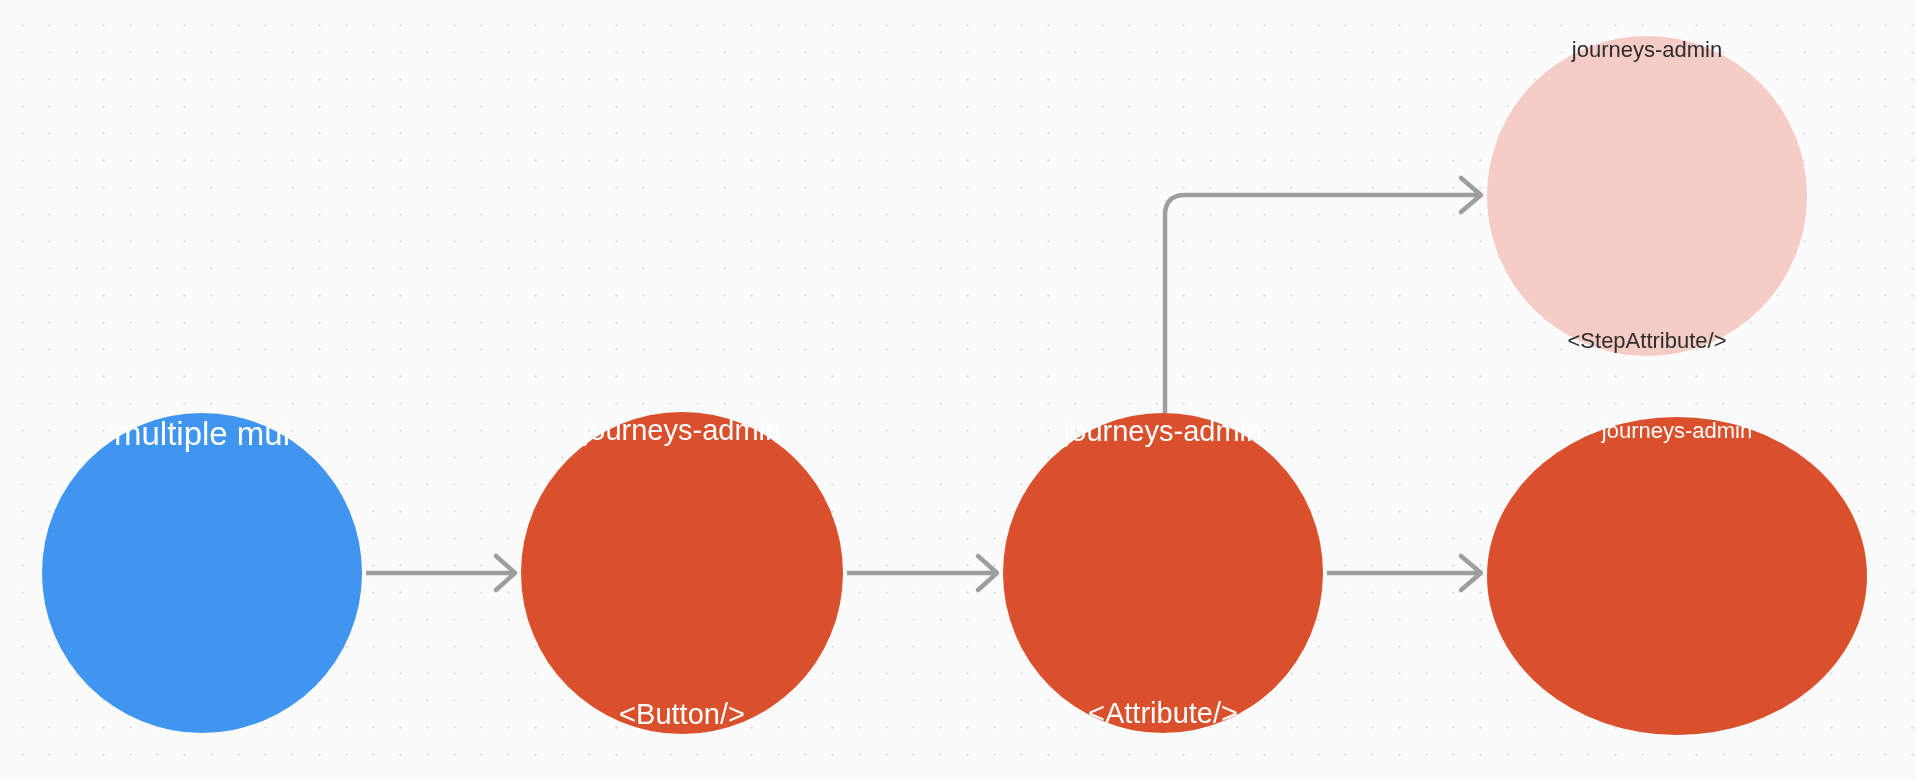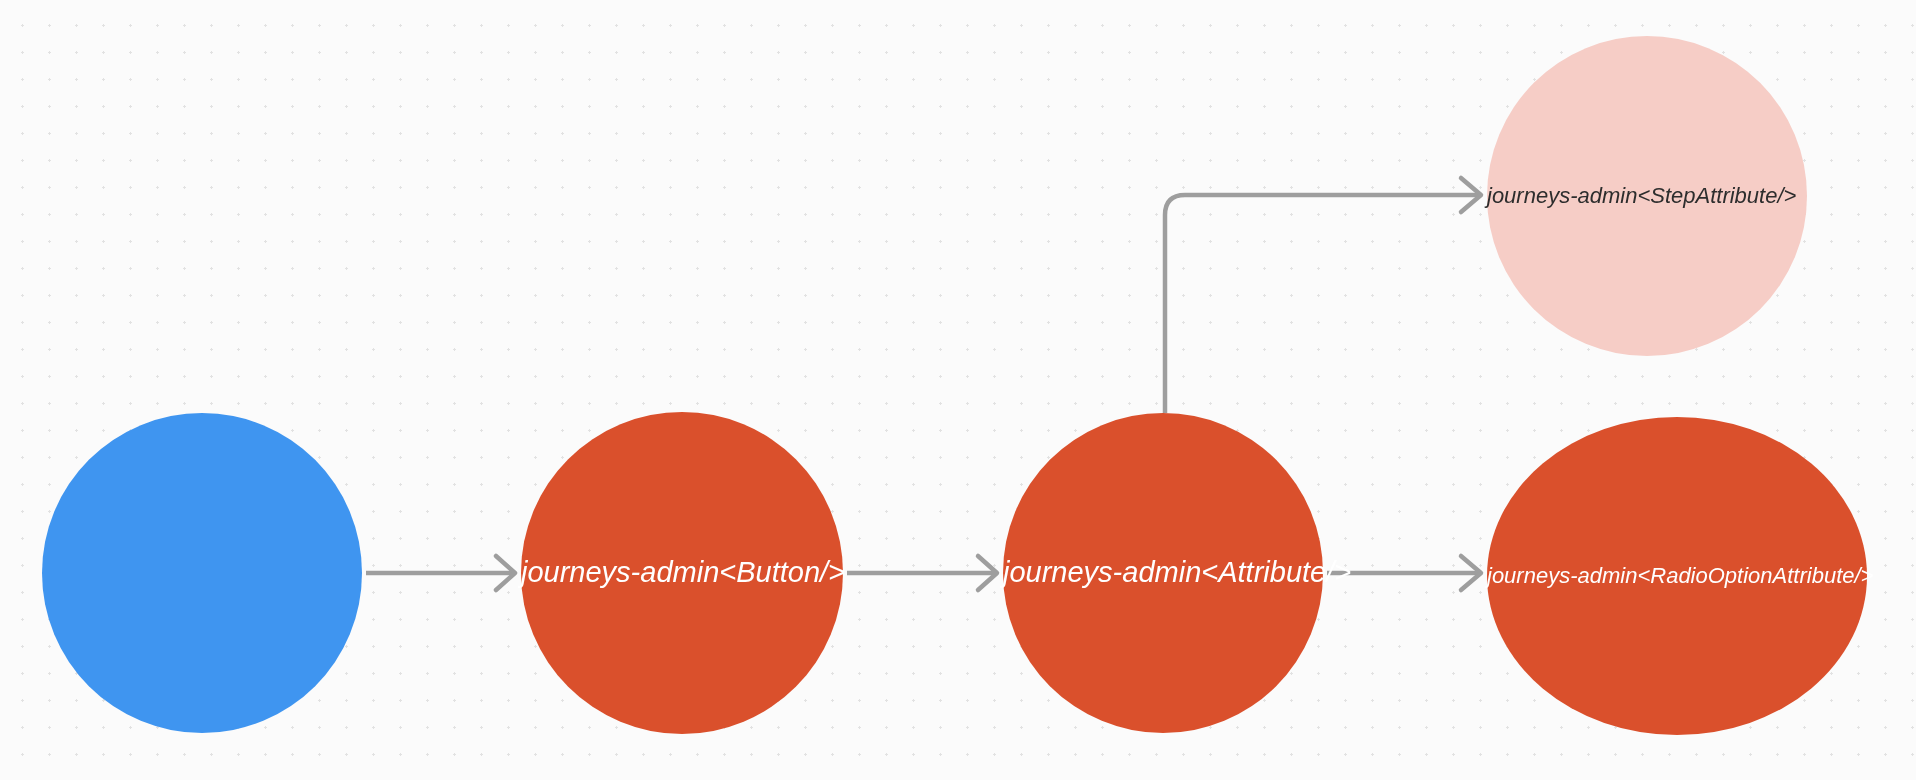--- a/index.html
+++ b/index.html
@@ -29,28 +29,27 @@
     height: 780px;
     z-index: 1;
     pointer-events: none;
   }
 
   
   .node {
     position: absolute;
     z-index: 2;
     display: flex;
-    flex-direction: row;
+    flex-direction: column;
     align-items: center;
-    justify-content: flex-start;
+    justify-content: space-between;
     text-align: center;
     border-radius: 50%;
     box-sizing: border-box;
     line-height: 1.30;
-    font-style: italic;
     -webkit-font-smoothing: antialiased;
   }
 
   .node .line {
     display: block;
     white-space: nowrap;
   }
 
   
   #node-mui {
@@ -131,35 +130,35 @@
       <path d="M 1461 556 L 1481 573 L 1461 590" fill="none" stroke="#9e9e9e" stroke-width="4.5" stroke-linecap="round" stroke-linejoin="round"></path>
     </g>
 
     <g>
       <path d="M 1165 413 L 1165 215 Q 1165 195 1185 195 L 1480 195" fill="none" stroke="#9e9e9e" stroke-width="4.5" stroke-linecap="butt" stroke-linejoin="round"></path>
       <path d="M 1461 178 L 1481 195 L 1461 212" fill="none" stroke="#9e9e9e" stroke-width="4.5" stroke-linecap="round" stroke-linejoin="round"></path>
     </g>
   </svg>
 
   <div class="node" id="node-mui">
+    <span class="line">multiple mui</span>
   </div>
 
   <div class="node" id="node-button">
     <span class="line">journeys-admin</span>
     <span class="line">&lt;Button/&gt;</span>
   </div>
 
   <div class="node" id="node-attribute">
     <span class="line">journeys-admin</span>
     <span class="line">&lt;Attribute/&gt;</span>
   </div>
 
   <div class="node" id="node-stepattribute">
     <span class="line">journeys-admin</span>
     <span class="line">&lt;StepAttribute/&gt;</span>
   </div>
 
   <div class="node" id="node-radiooption">
     <span class="line">journeys-admin</span>
-    <span class="line">&lt;RadioOptionAttribute/&gt;</span>
   </div>
 
 </div>
 
 </body></html>

